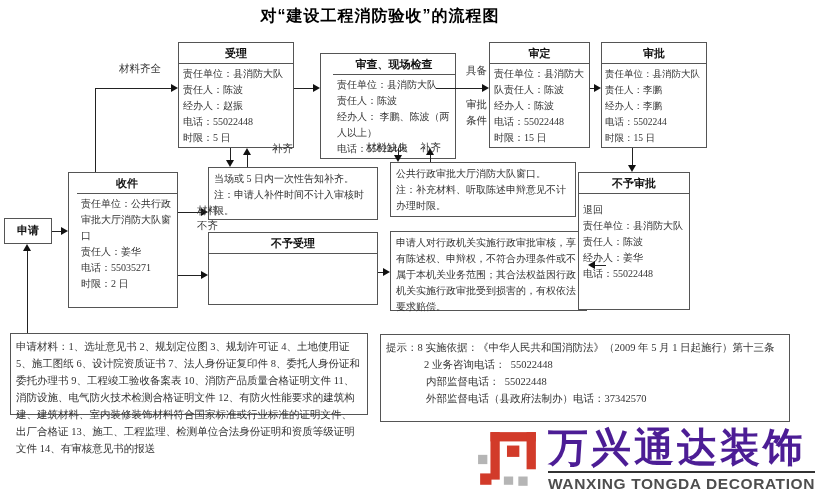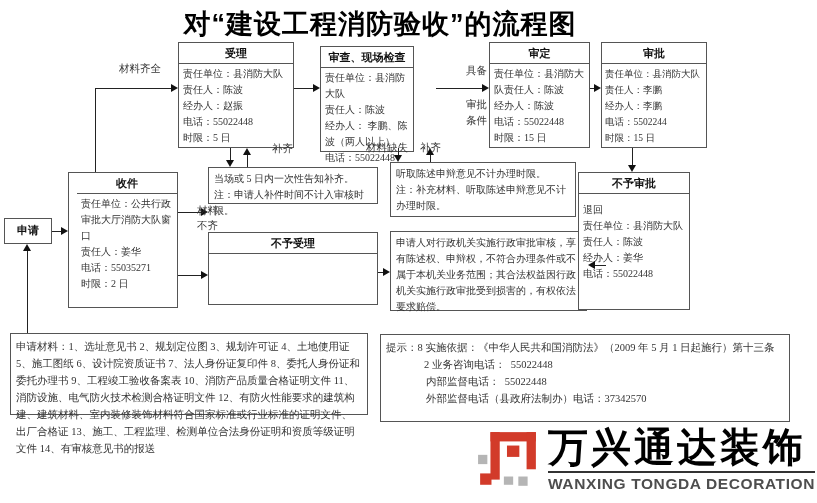--- a/index.html
+++ b/index.html
@@ -2,21 +2,21 @@
 <html><head>
 <meta charset="utf-8">
 <style>
   * { box-sizing: border-box; margin: 0; padding: 0; }
   html,body { background:#ffffff; }
   body { width:817px; height:503px; font-family:"Liberation Serif","DejaVu Serif",serif; }
   .stage { position:relative; width:817px; height:503px; background:#fff; overflow:hidden; color:#222; }
 
   .title { position:absolute; left:120px; top:6px; width:520px; text-align:center;
            font-family:"Liberation Sans","DejaVu Sans",sans-serif;
-           font-size:27px; font-weight:bold; color:#000; letter-spacing:1px; }
+           font-size:16px; font-weight:bold; color:#000; letter-spacing:1px; }
 
   .box { position:absolute; border:1px solid #555; background:#fff; }
   .box-title { text-align:center; font-weight:bold; font-size:11px; color:#111; padding:3px 0 2px; }
   .box-title.underlined { border-bottom:1px solid #555; }
   .box-body { padding:2px 4px; font-size:10px; line-height:16px; color:#333; }
   .box-body.tight { font-size:9.5px; padding:2px 3px; }
   .note { padding:3px 5px; font-size:10px; line-height:16px; color:#333; }
   .para { padding:4px 5px; font-size:10.5px; line-height:17px; color:#333; }
   .bl { min-height:14px; }
   .indent1 { padding-left:38px; }
@@ -28,21 +28,21 @@
   .ah.r { border-width:4px 0 4px 7px; border-left-color:#111; }
   .ah.l { border-width:4px 7px 4px 0; border-right-color:#111; }
   .ah.u { border-width:0 4px 7px 4px; border-bottom-color:#111; }
   .ah.d { border-width:7px 4px 0 4px; border-top-color:#111; }
   .lbl { position:absolute; font-size:10.5px; color:#333; line-height:15px;margin-left:16px; }
 
   .logo { position:absolute; left:470px; top:424px; width:347px; height:78px;
           display:flex; align-items:flex-start; background:#fff; }
   .logo-icon { width:64px; height:64px; margin:4px 8px 0 6px; flex:0 0 auto; }
   .logo-text { display:flex; flex-direction:column; font-family:"Liberation Sans","DejaVu Sans",sans-serif; }
-  .logo-cn { font-size:40px; font-weight:bold; color:#000000; line-height:46px; letter-spacing:3px; white-space:nowrap; }
+  .logo-cn { font-size:40px; font-weight:bold; color:#4c1d95; line-height:46px; letter-spacing:3px; white-space:nowrap; }
   .logo-rule { height:2px; background:#333; margin-top:1px; }
   .logo-en { font-size:15.5px; font-weight:bold; color:#4d4d4d; letter-spacing:0.6px; padding-top:2px; white-space:nowrap; }
 </style>
 </head>
 <body>
 
 <div class="stage">
 
   <div class="title">对“建设工程消防验收”的流程图</div>
 
@@ -64,21 +64,21 @@
     <div class="box-title underlined">受理</div>
     <div class="box-body">
       <div class="bl">责任单位：县消防大队</div>
       <div class="bl">责任人：陈波</div>
       <div class="bl">经办人：赵振</div>
       <div class="bl">电话：55022448</div>
       <div class="bl">时限：5 日</div>
     </div>
   </div>
 
-  <div class="box" style="left:320px;top:46px;width:94px;height:106px;">
+  <div class="box" style="left:320px;top:53px;width:136px;height:106px;padding-left:12px;">
     <div class="box-title underlined">审查、现场检查</div>
     <div class="box-body">
       <div class="bl">责任单位：县消防大队</div>
       <div class="bl">责任人：陈波</div>
       <div class="bl">经办人： 李鹏、陈波（两人以上）</div>
       <div class="bl">电话：55022448</div>
     </div>
   </div>
 
   <div class="box" style="left:489px;top:42px;width:101px;height:106px;">
@@ -95,30 +95,30 @@
     <div class="box-title underlined">审批</div>
     <div class="box-body tight">
       <div class="bl">责任单位：县消防大队</div>
       <div class="bl">责任人：李鹏</div>
       <div class="bl">经办人：李鹏</div>
       <div class="bl">电话：5502244</div>
       <div class="bl">时限：15 日</div>
     </div>
   </div>
 
-  <div class="box" style="left:208px;top:167px;width:170px;height:37px;">
+  <div class="box" style="left:208px;top:167px;width:170px;height:53px;">
     <div class="note">
       <div class="bl">当场或 5 日内一次性告知补齐。</div>
       <div class="bl">注：申请人补件时间不计入审核时限。</div>
     </div>
   </div>
 
   <div class="box" style="left:390px;top:162px;width:186px;height:55px;">
     <div class="note">
-      <div class="bl">听取陈述申辩意见不计办理时限。</div>
+      <div class="bl">公共行政审批大厅消防大队窗口。</div>
       <div class="bl">注：补充材料、听取陈述申辩意见不计办理时限。</div>
     </div>
   </div>
 
   <div class="box" style="left:208px;top:232px;width:170px;height:73px;">
     <div class="box-title underlined">不予受理</div>
   </div>
 
   <div class="box" style="left:390px;top:231px;width:197px;height:80px;">
     <div class="note">申请人对行政机关实施行政审批审核，享有陈述权、申辩权，不符合办理条件或不属于本机关业务范围；其合法权益因行政机关实施行政审批受到损害的，有权依法要求赔偿。</div>

